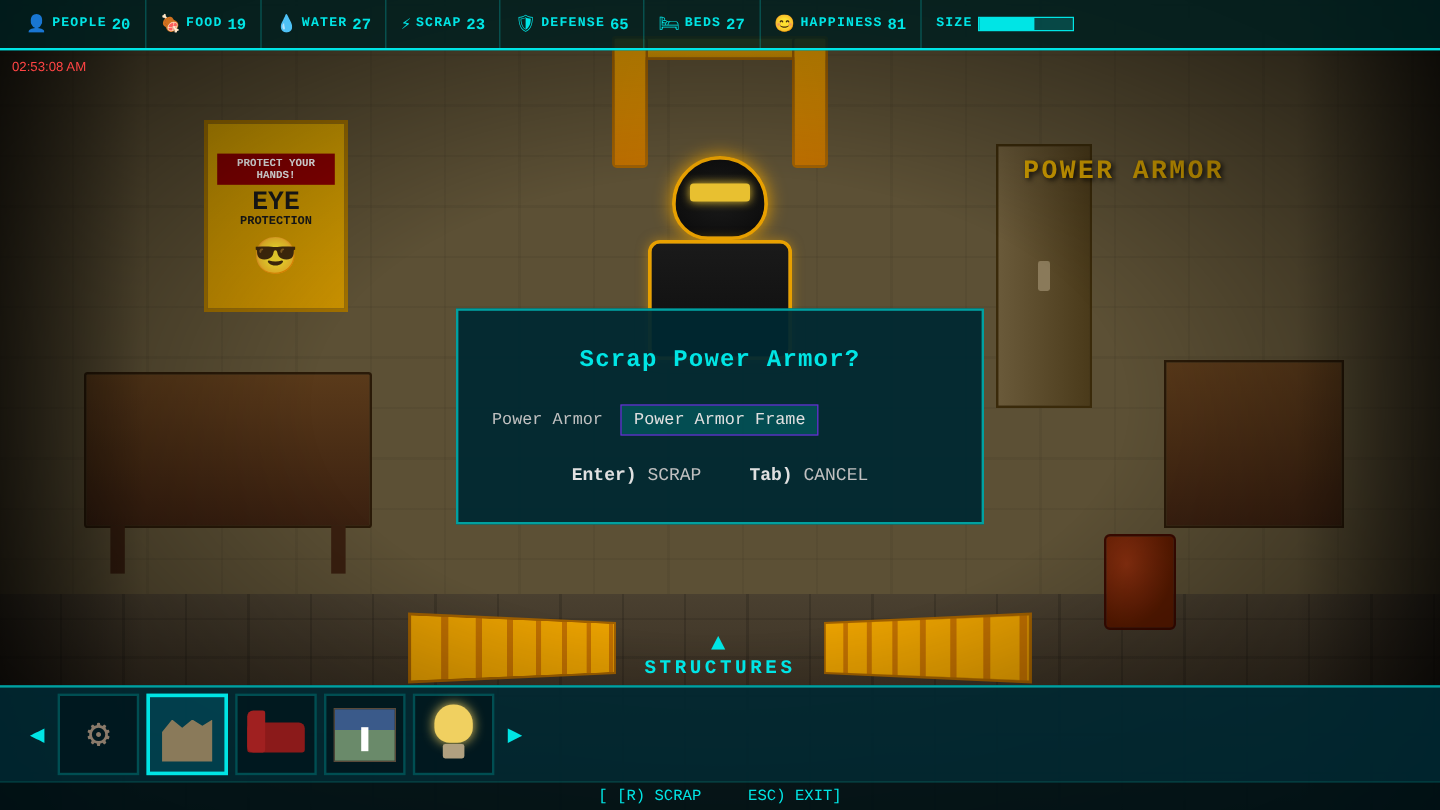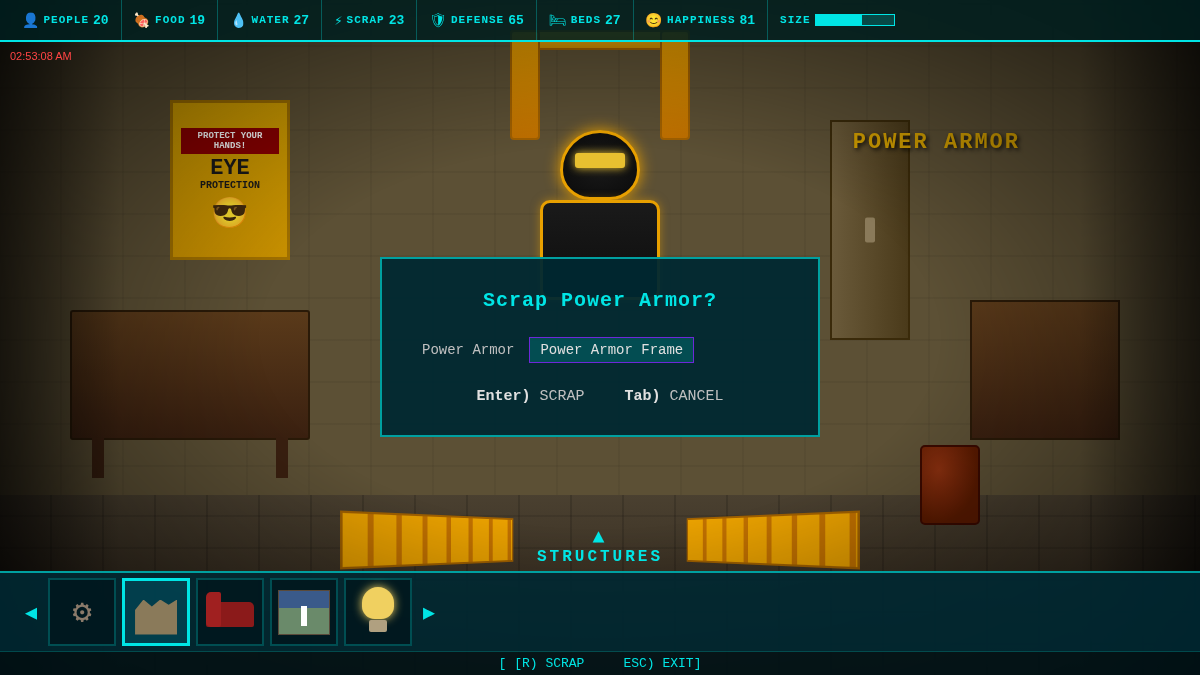--- a/index.html
+++ b/index.html
@@ -448,21 +448,21 @@
     
     #scrap-dialog {
       position: absolute;
       top: 50%;
       left: 50%;
       transform: translate(-50%, -45%);
       width: 440px;
       background: rgba(0, 40, 50, 0.95);
       border: 2px solid #00a0a0;
       z-index: 20;
-      padding: 30px 40px;
+      padding: 30px 28px;
     }
 
     .dialog-title {
       text-align: center;
       font-size: 20px;
       font-weight: bold;
       color: #00e5e5;
       margin-bottom: 25px;
       letter-spacing: 1px;
       font-family: 'Courier New', monospace;

